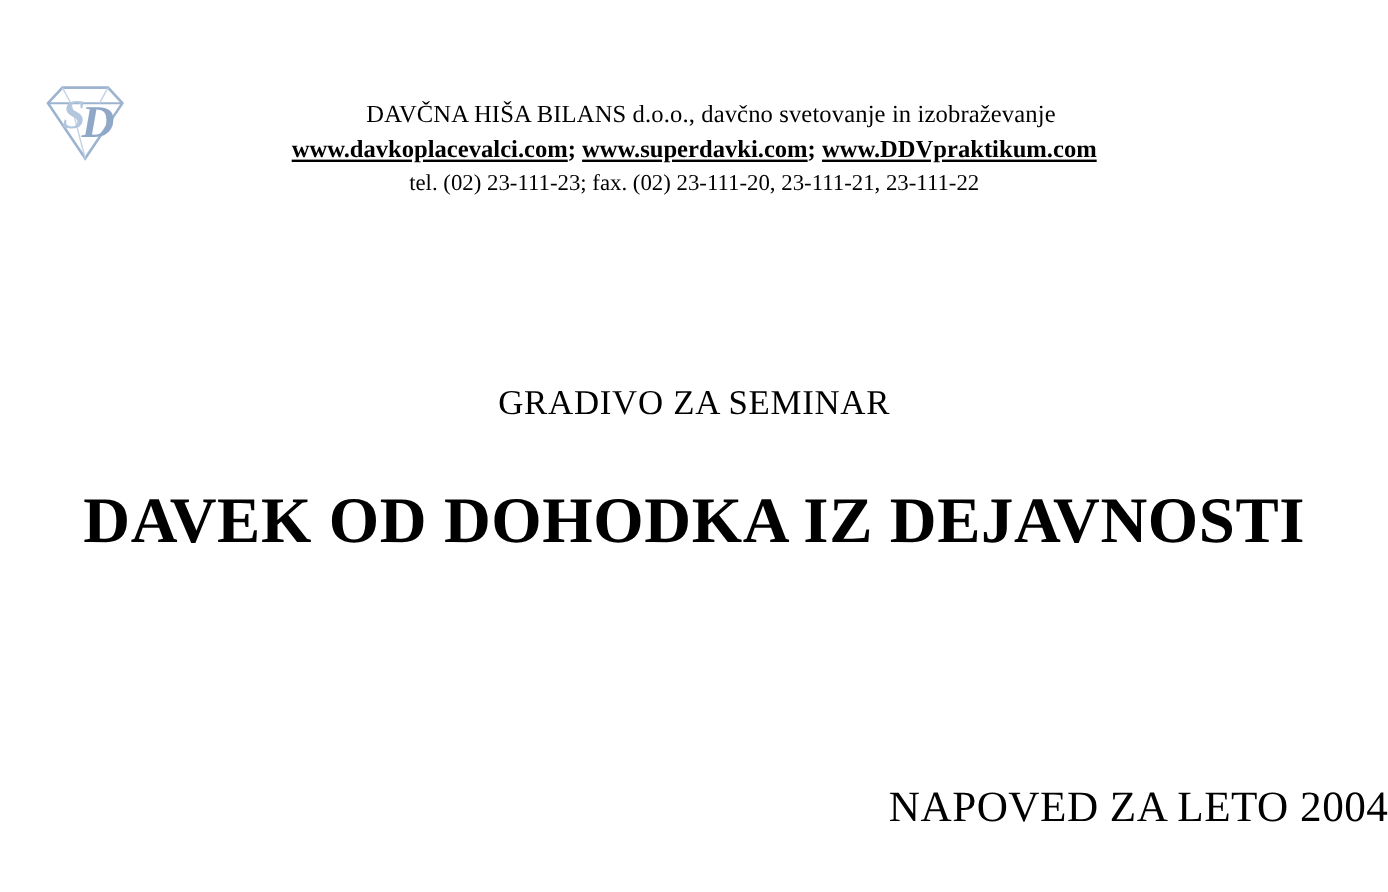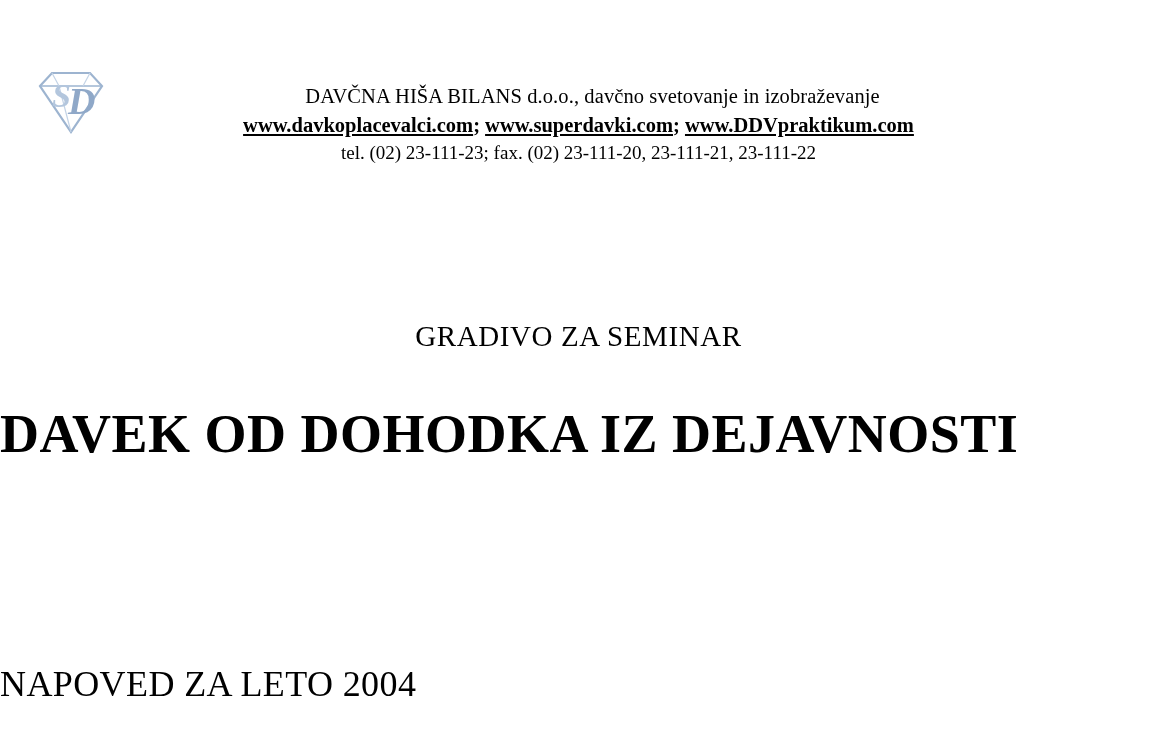--- a/index.html
+++ b/index.html
@@ -66,35 +66,35 @@
     width: 1157px;
     text-align: center;
     font-size: 29px;
     letter-spacing: 0.6px;
   }
   .main-title {
     position: absolute;
     left: 0;
     top: 404px;
     width: 1157px;
+    text-align: center;
     font-size: 54px;
     font-weight: bold;
     line-height: 1.14;
     letter-spacing: 0.5px;
   }
   .footer-title {
     position: absolute;
     left: 0;
     top: 650px;
     width: 1157px;
-    text-align: left;
+    text-align: right;
     font-size: 36px;
     line-height: 1.26;
     letter-spacing: 0.4px;
-    margin-top: 12px;
   }
 </style>
 </head>
 <body>
 
 <div class="page">
 
   <div class="logo">
     <svg width="78" height="70" viewBox="0 0 78 70" xmlns="http://www.w3.org/2000/svg">
       <path d="M8 18 L20 5 L58 5 L70 18 L39 64 Z" fill="#ffffff" stroke="#9db4d0" stroke-width="2.2"></path>

